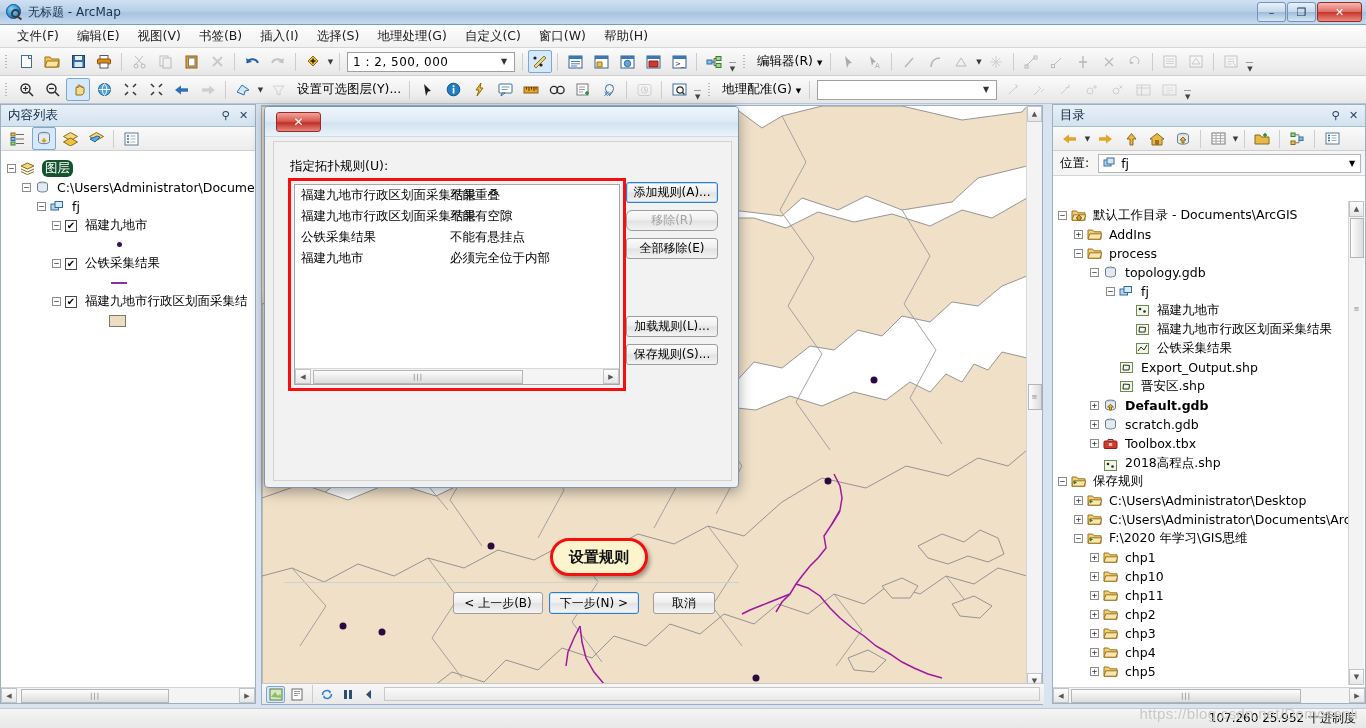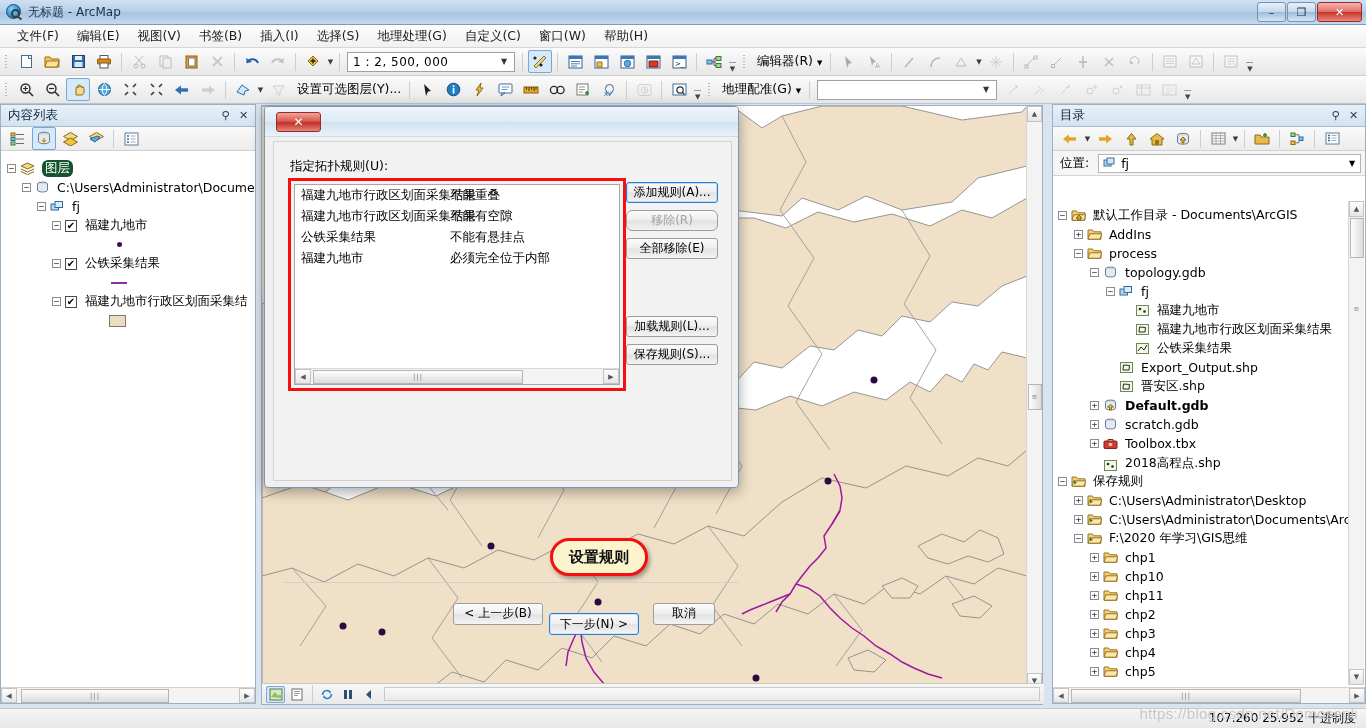--- a/index.html
+++ b/index.html
@@ -229,21 +229,21 @@
     box-shadow:2px 3px 4px rgba(0,0,0,.35);
   }
   .dlg-sep{ position:absolute; left:10px; top:440px; width:455px; height:1px; background:#d0d0d0;}
   .navrow{ position:absolute; right:16px; top:450px; display:flex; align-items:center; }
   .nbtn{
     height:22px;padding:0 10px;margin-left:6px;
     background:linear-gradient(180deg,#fbfbfb 0%,#efefef 48%,#e3e3e3 52%,#f4f4f4 100%);
     border:1px solid #9d9d9d; border-radius:3px;
     font-size:12px;display:flex;align-items:center;justify-content:center;white-space:nowrap;
   }
-  .nbtn.focus{ border:1px solid #2a7fd4; box-shadow:inset 0 0 0 1px #cfe4f8;margin-top:21px; }
+  .nbtn.focus{ border:1px solid #2a7fd4; box-shadow:inset 0 0 0 1px #cfe4f8; }
 
   
   .statusbar{
     position:absolute; left:0; bottom:0; width:1366px; height:20px;
     background:linear-gradient(180deg,#f5f5f5,#e8e8e8); border-top:1px solid #c9c9c9;
     display:flex; align-items:center; justify-content:flex-end; padding-right:10px;
     font-size:12px;
   }
   .wmark{
     position:absolute; right:8px; top:-4px; font-size:15px; color:#c8c8c8;

